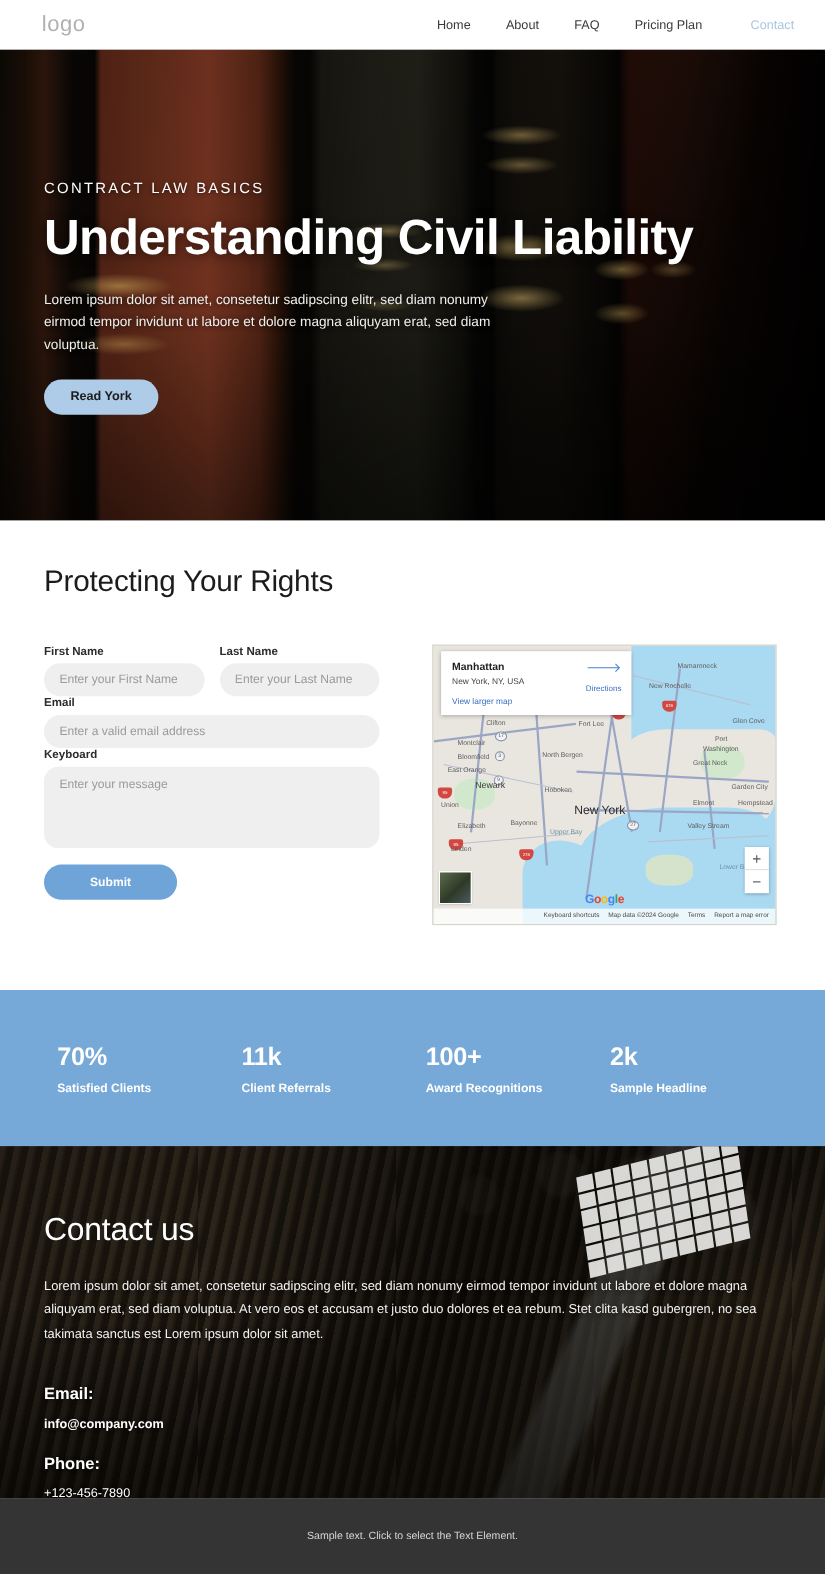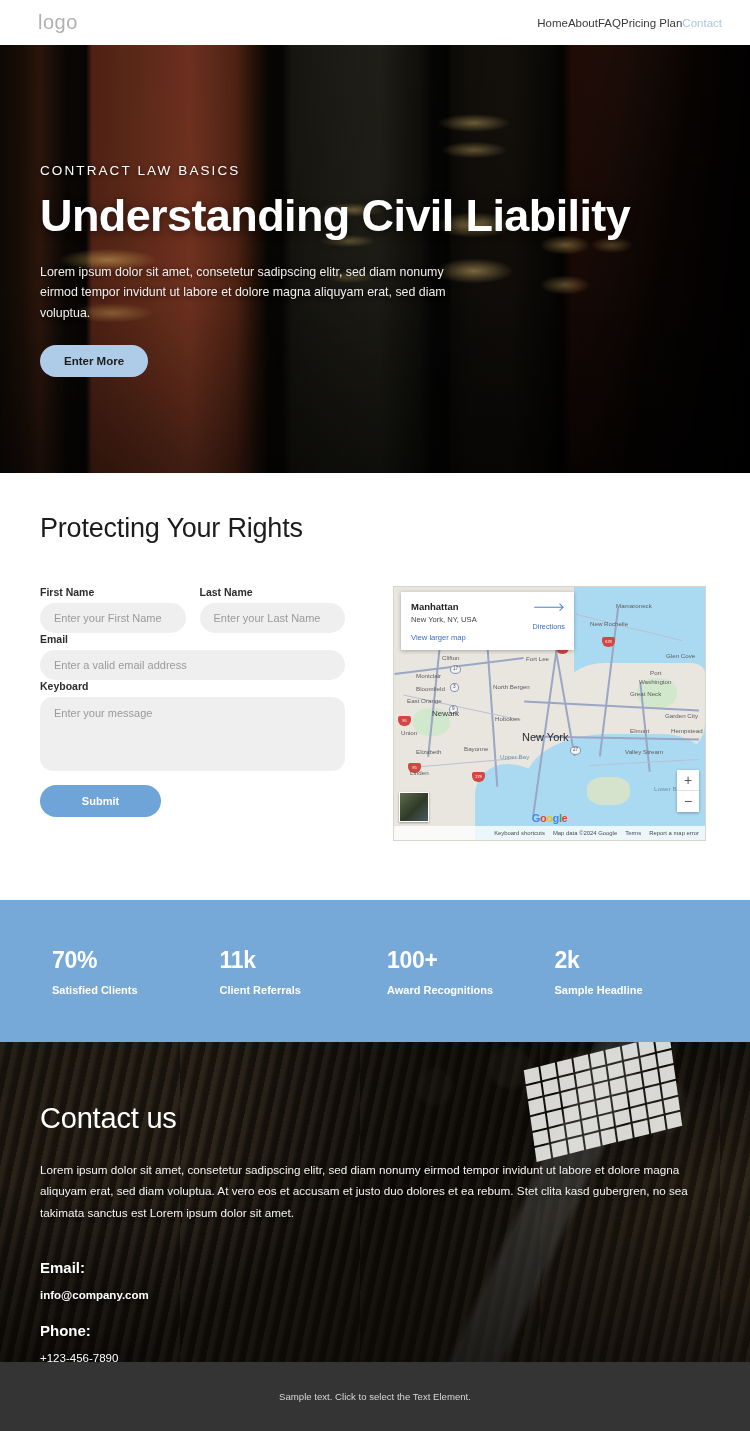--- a/index.html
+++ b/index.html
@@ -27,28 +27,29 @@
   .logo {
     font-size: 20px;
     color: #b0b0b0;
     font-weight: 400;
     letter-spacing: 0.5px;
   }
   .nav {
     margin-left: auto;
     display: flex;
     align-items: center;
+    gap: 32px;
   }
   .nav-link {
     font-size: 11.5px;
     color: #3a3a3a;
     text-decoration: none;
     white-space: nowrap;
   }
-  .nav-link.active { color: #a9c6e3; }
+  .nav-link.active { color: #a9c6e3; margin-left: 12px; }
 
   
   .hero {
     position: relative;
     height: 428px;
     overflow: hidden;
     background: #0a0806;
   }
   .hero-bg {
     position: absolute;
@@ -484,21 +485,21 @@
       <a class="nav-link active" href="#">Contact</a>
     </nav>
   </div>
 
   <section class="hero">
     <div class="hero-bg"></div>
     <div class="hero-inner">
       <div class="hero-eyebrow">CONTRACT LAW BASICS</div>
       <h1 class="hero-title">Understanding Civil Liability</h1>
       <p class="hero-desc">Lorem ipsum dolor sit amet, consetetur sadipscing elitr, sed diam nonumy eirmod tempor invidunt ut labore et dolore magna aliquyam erat, sed diam voluptua.</p>
-      <button class="btn-read">Enter More</button>
+      <button class="btn-read">Read York</button>
     </div>
   </section>
 
   <section class="form-section">
     <h2 class="section-title">Protecting Your Rights</h2>
     <div class="form-map-row">
 
       <div class="form-col">
         <div class="field-row">
           <div class="field half">

